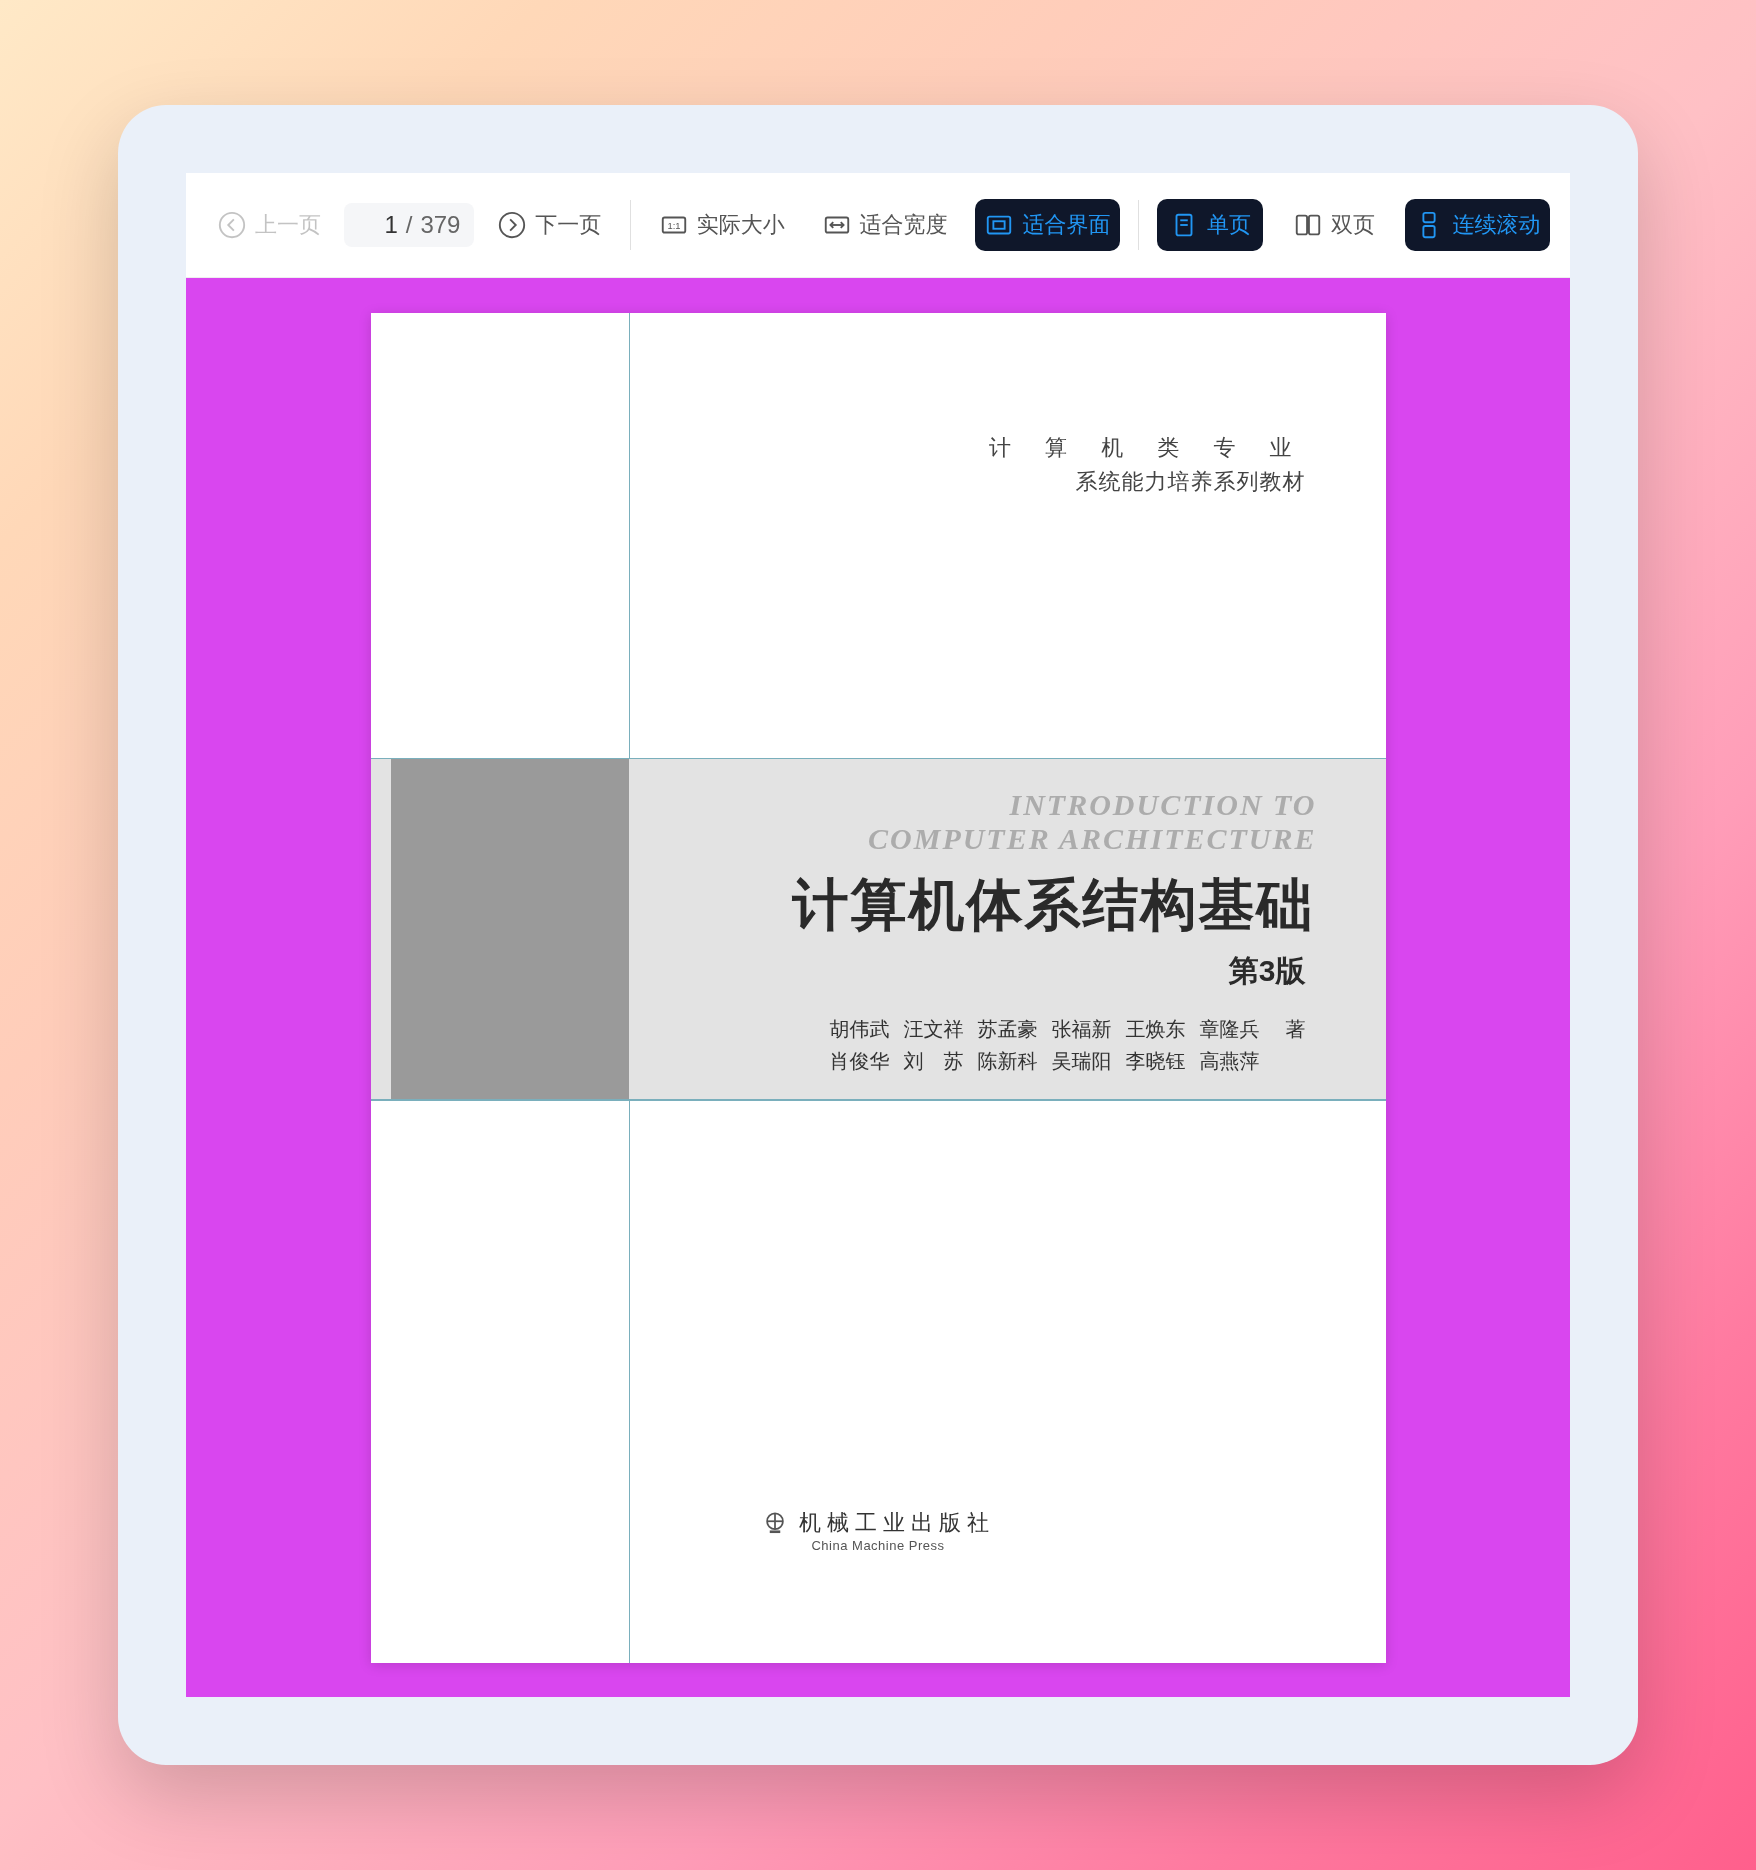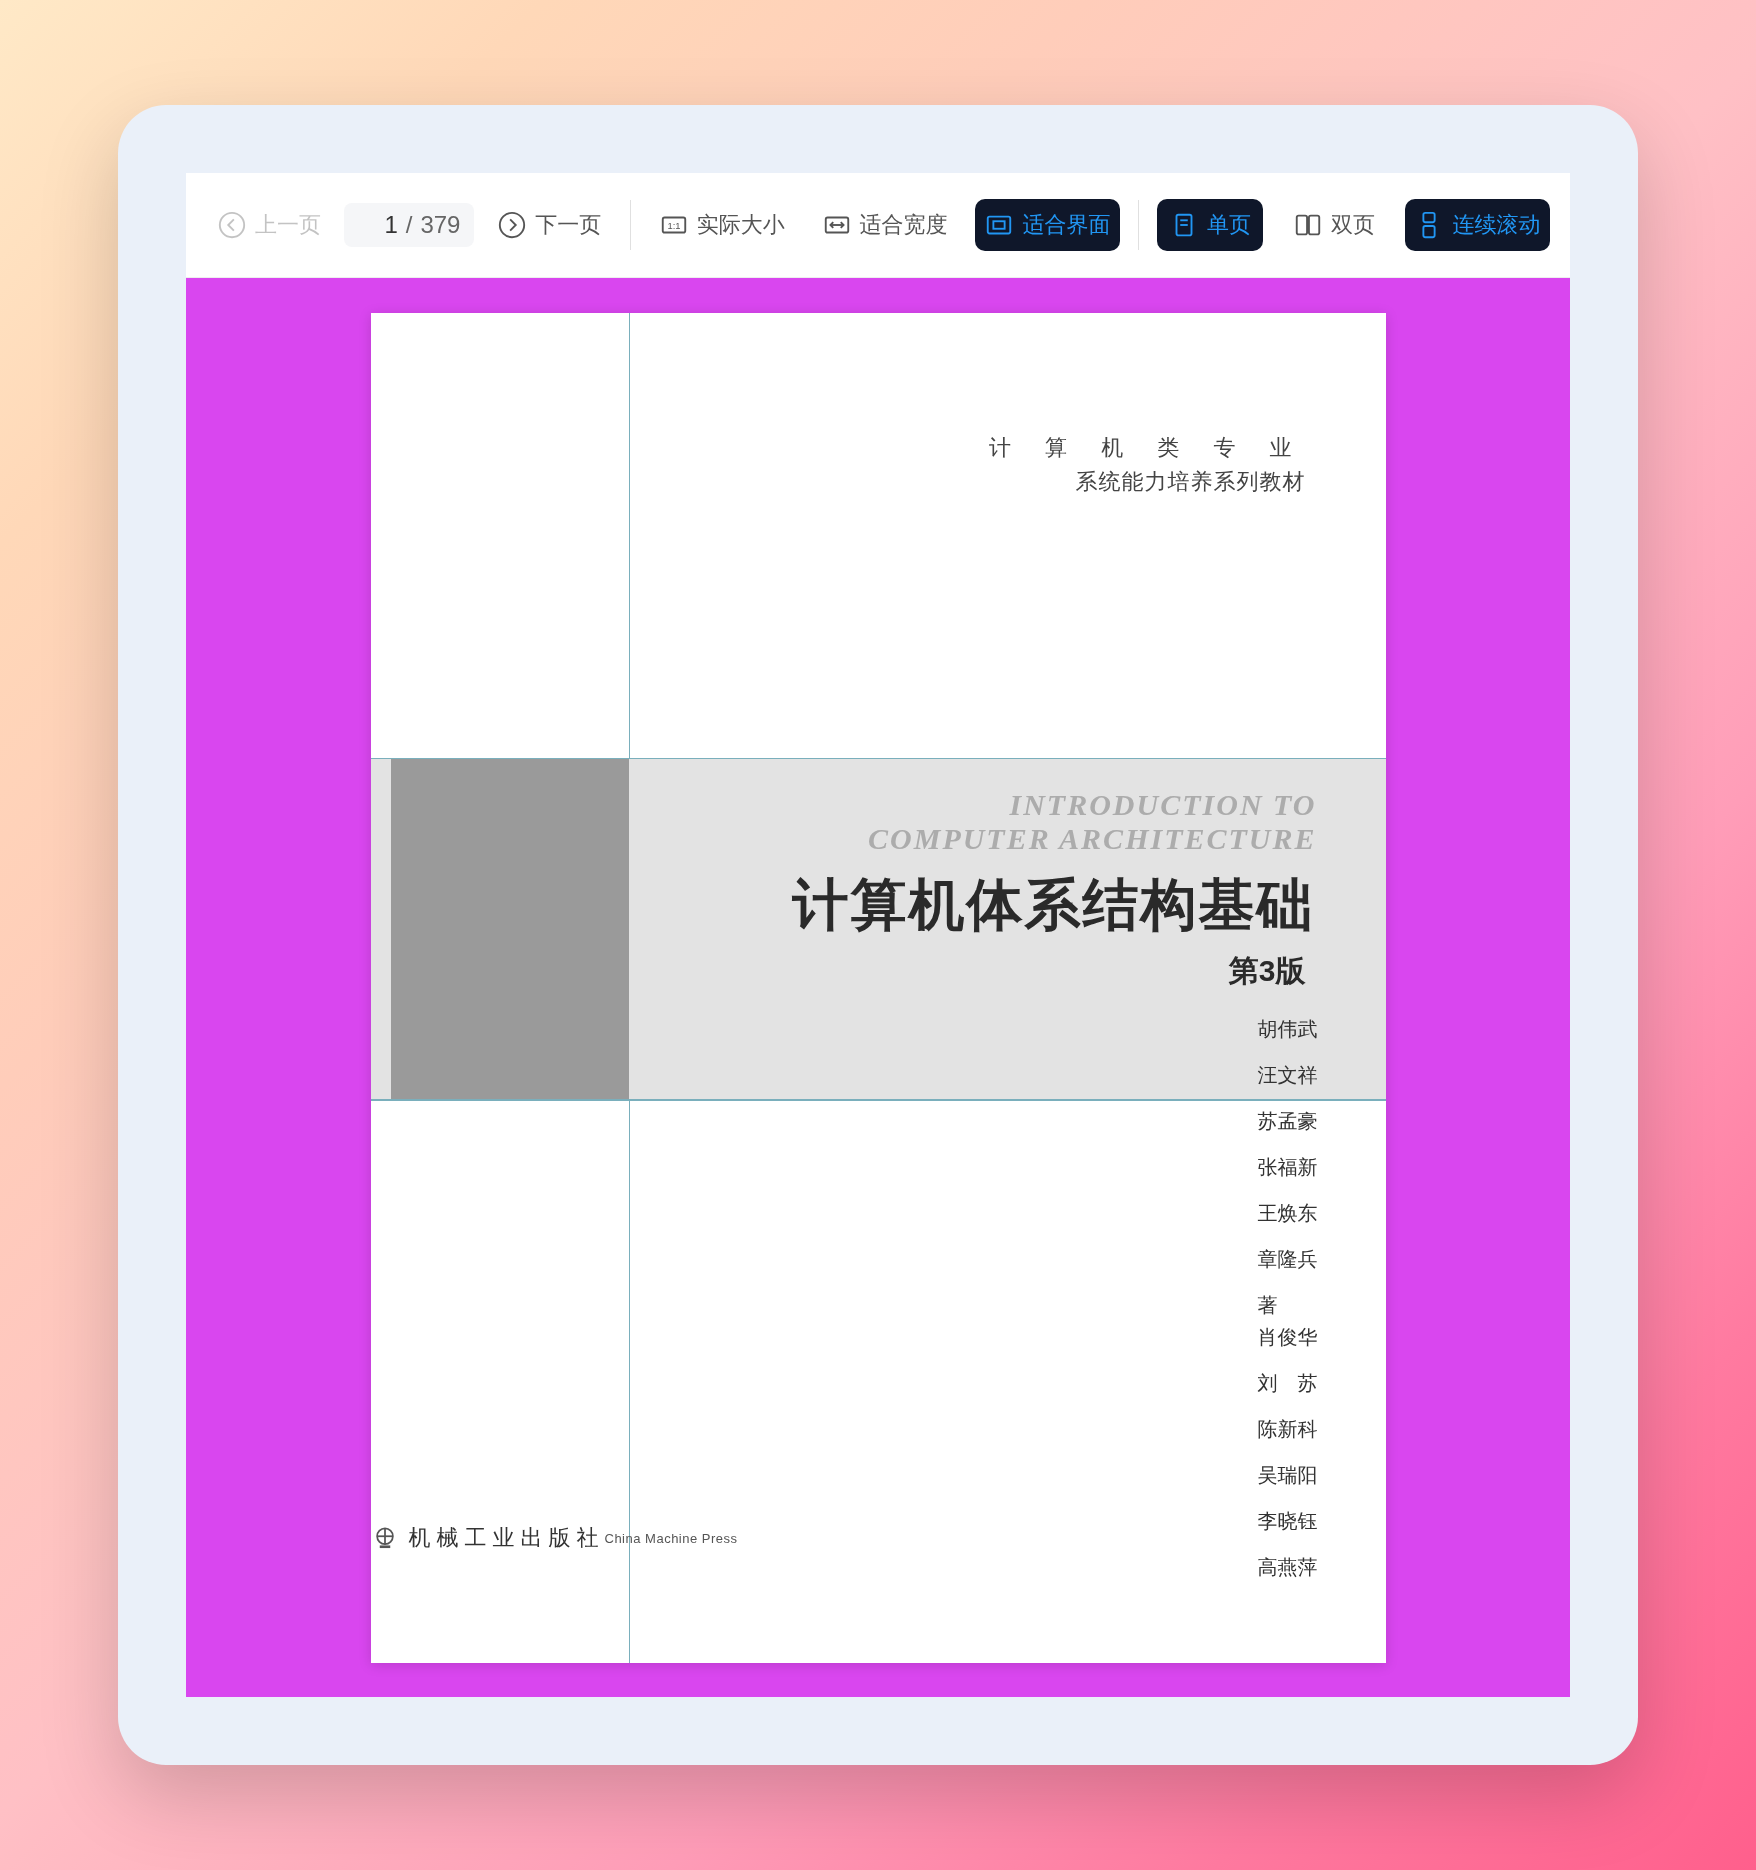--- a/index.html
+++ b/index.html
@@ -264,34 +264,33 @@
       font-size: 20px;
       color: #333;
       line-height: 1.6;
     }
     
     .author-row {
       display: flex;
       justify-content: flex-end;
       gap: 14px;
       align-items: baseline;
-      flex-direction: column;
     }
     
     .author-label {
       margin-left: 12px;
     }
     
     .publisher {
       position: absolute;
       bottom: 110px;
       left: 0;
       right: 0;
       display: flex;
-      flex-direction: row;
+      flex-direction: column;
       align-items: center;
     }
     
     .publisher-row {
       display: flex;
       align-items: center;
       gap: 10px;
     }
     
     .publisher-cn {

